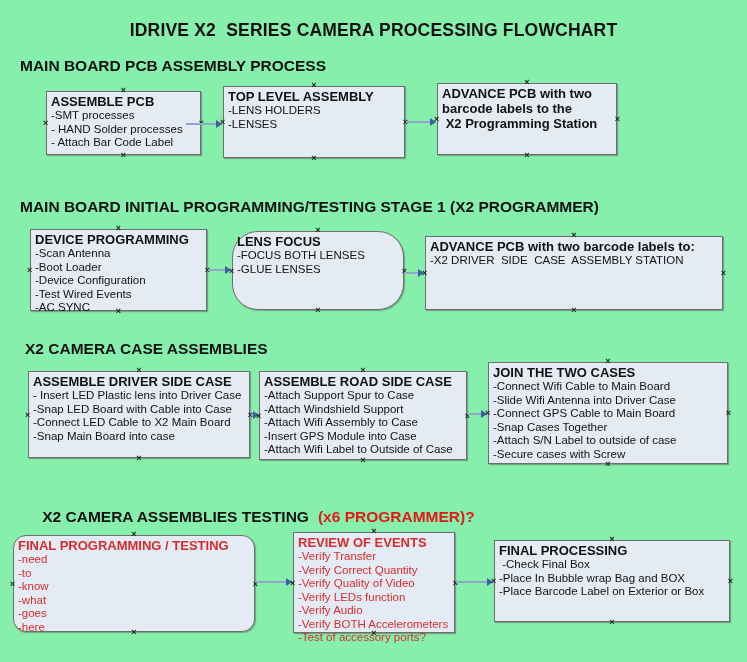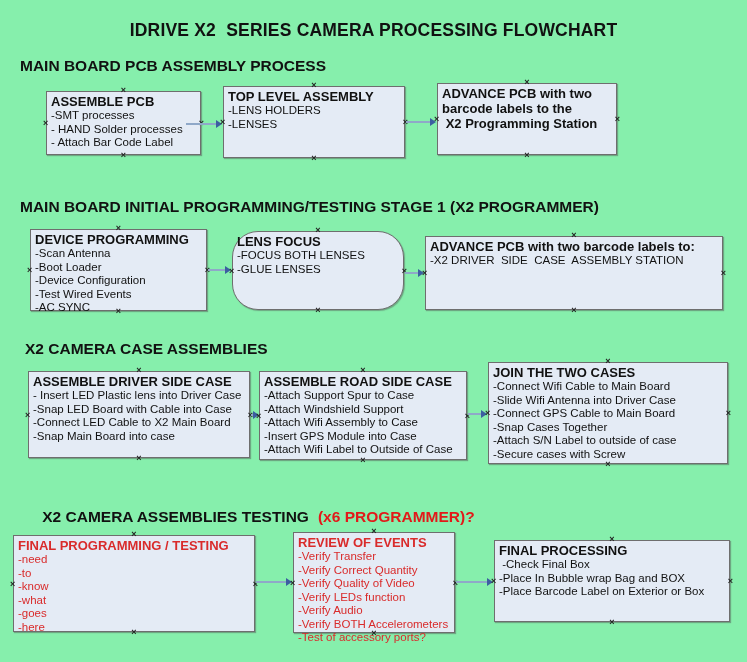--- a/index.html
+++ b/index.html
@@ -54,21 +54,21 @@
   
   .b00{ left:30px;  top:91px;  width:155px; height:64px;margin-left:16px; }
   .b01{ left:223px; top:86px;  width:182px; height:72px; }
   .b02{ left:437px; top:83px;  width:180px; height:72px; }
   .b10{ left:30px;  top:229px; width:177px; height:82px; }
   .b11{ left:232px; top:231px; width:172px; height:79px;border-radius:26px; }
   .b12{ left:425px; top:236px; width:298px; height:74px; }
   .b20{ left:28px;  top:371px; width:222px; height:87px; }
   .b21{ left:259px; top:371px; width:208px; height:89px; }
   .b22{ left:488px; top:362px; width:240px; height:102px; }
-  .b30{ left:13px;  top:535px; width:242px; height:97px; }
+  .b30{ left:13px;  top:535px; width:242px; height:97px;border-radius:13px; }
   .b31{ left:293px; top:532px; width:162px; height:101px; }
   .b32{ left:494px; top:540px; width:236px; height:82px; }
 </style>
 </head>
 <body>
 
 <div id="stage">
 
   <div class="page-title">IDRIVE X2  SERIES CAMERA PROCESSING FLOWCHART</div>
 

